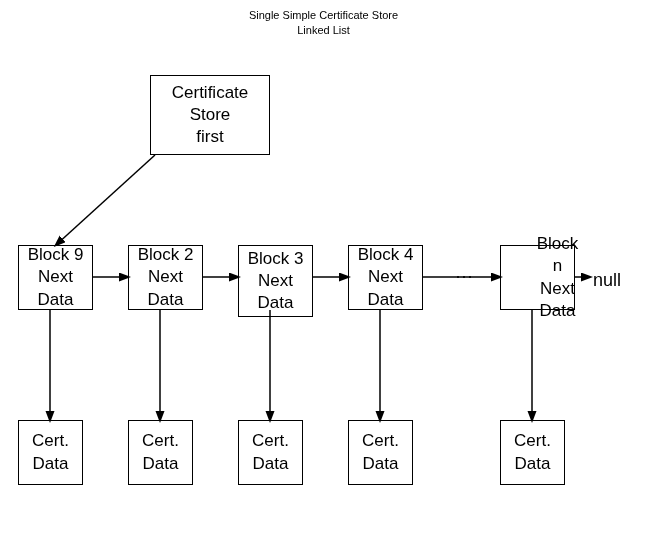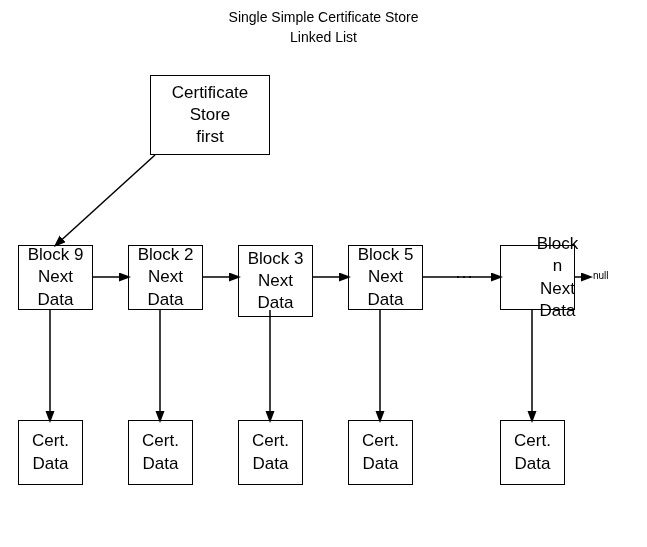--- a/index.html
+++ b/index.html
@@ -15,21 +15,21 @@
     .diagram {
       position: relative;
       width: 647px;
       height: 547px;
     }
     .title {
       text-align: center;
       position: absolute;
       top: 8px;
       left: 0; right: 0;
-      font-size: 14px;
+      font-size: 11px;
       line-height: 1.4;
     }
     .box {
       position: absolute;
       border: 1px solid #000;
       background: #fff;
       text-align: center;
       display: flex;
       align-items: center;
       justify-content: center;
@@ -38,21 +38,21 @@
     }
     svg.arrows {
       position: absolute;
       top: 0; left: 0;
       width: 647px;
       height: 547px;
       pointer-events: none;
     }
     .null-text {
       position: absolute;
-      font-size: 10px;
+      font-size: 18px;
       font-weight: normal;
     }
   </style>
 </head>
 <body>
 
 <div class="diagram">
 
   <div class="title">
     <div>Single Simple Certificate Store</div>
@@ -74,21 +74,21 @@
     <span style="white-space:pre-line;">Block 2
 Next
 Data</span>
   </div>
   <div class="box" style="left:238px; top:245px; width:75px; height:72px;">
     <span style="white-space:pre-line;">Block 3
 Next
 Data</span>
   </div>
   <div class="box" style="left:348px; top:245px; width:75px; height:65px;">
-    <span style="white-space:pre-line;">Block 5
+    <span style="white-space:pre-line;">Block 4
 Next
 Data</span>
   </div>
   <div class="box" style="left:500px; top:245px; width:75px; height:65px;padding-left:40px;">
     <span style="white-space:pre-line;">Block n
 Next
 Data</span>
   </div>
 
   <div class="box" style="left:18px; top:420px; width:65px; height:65px;">

